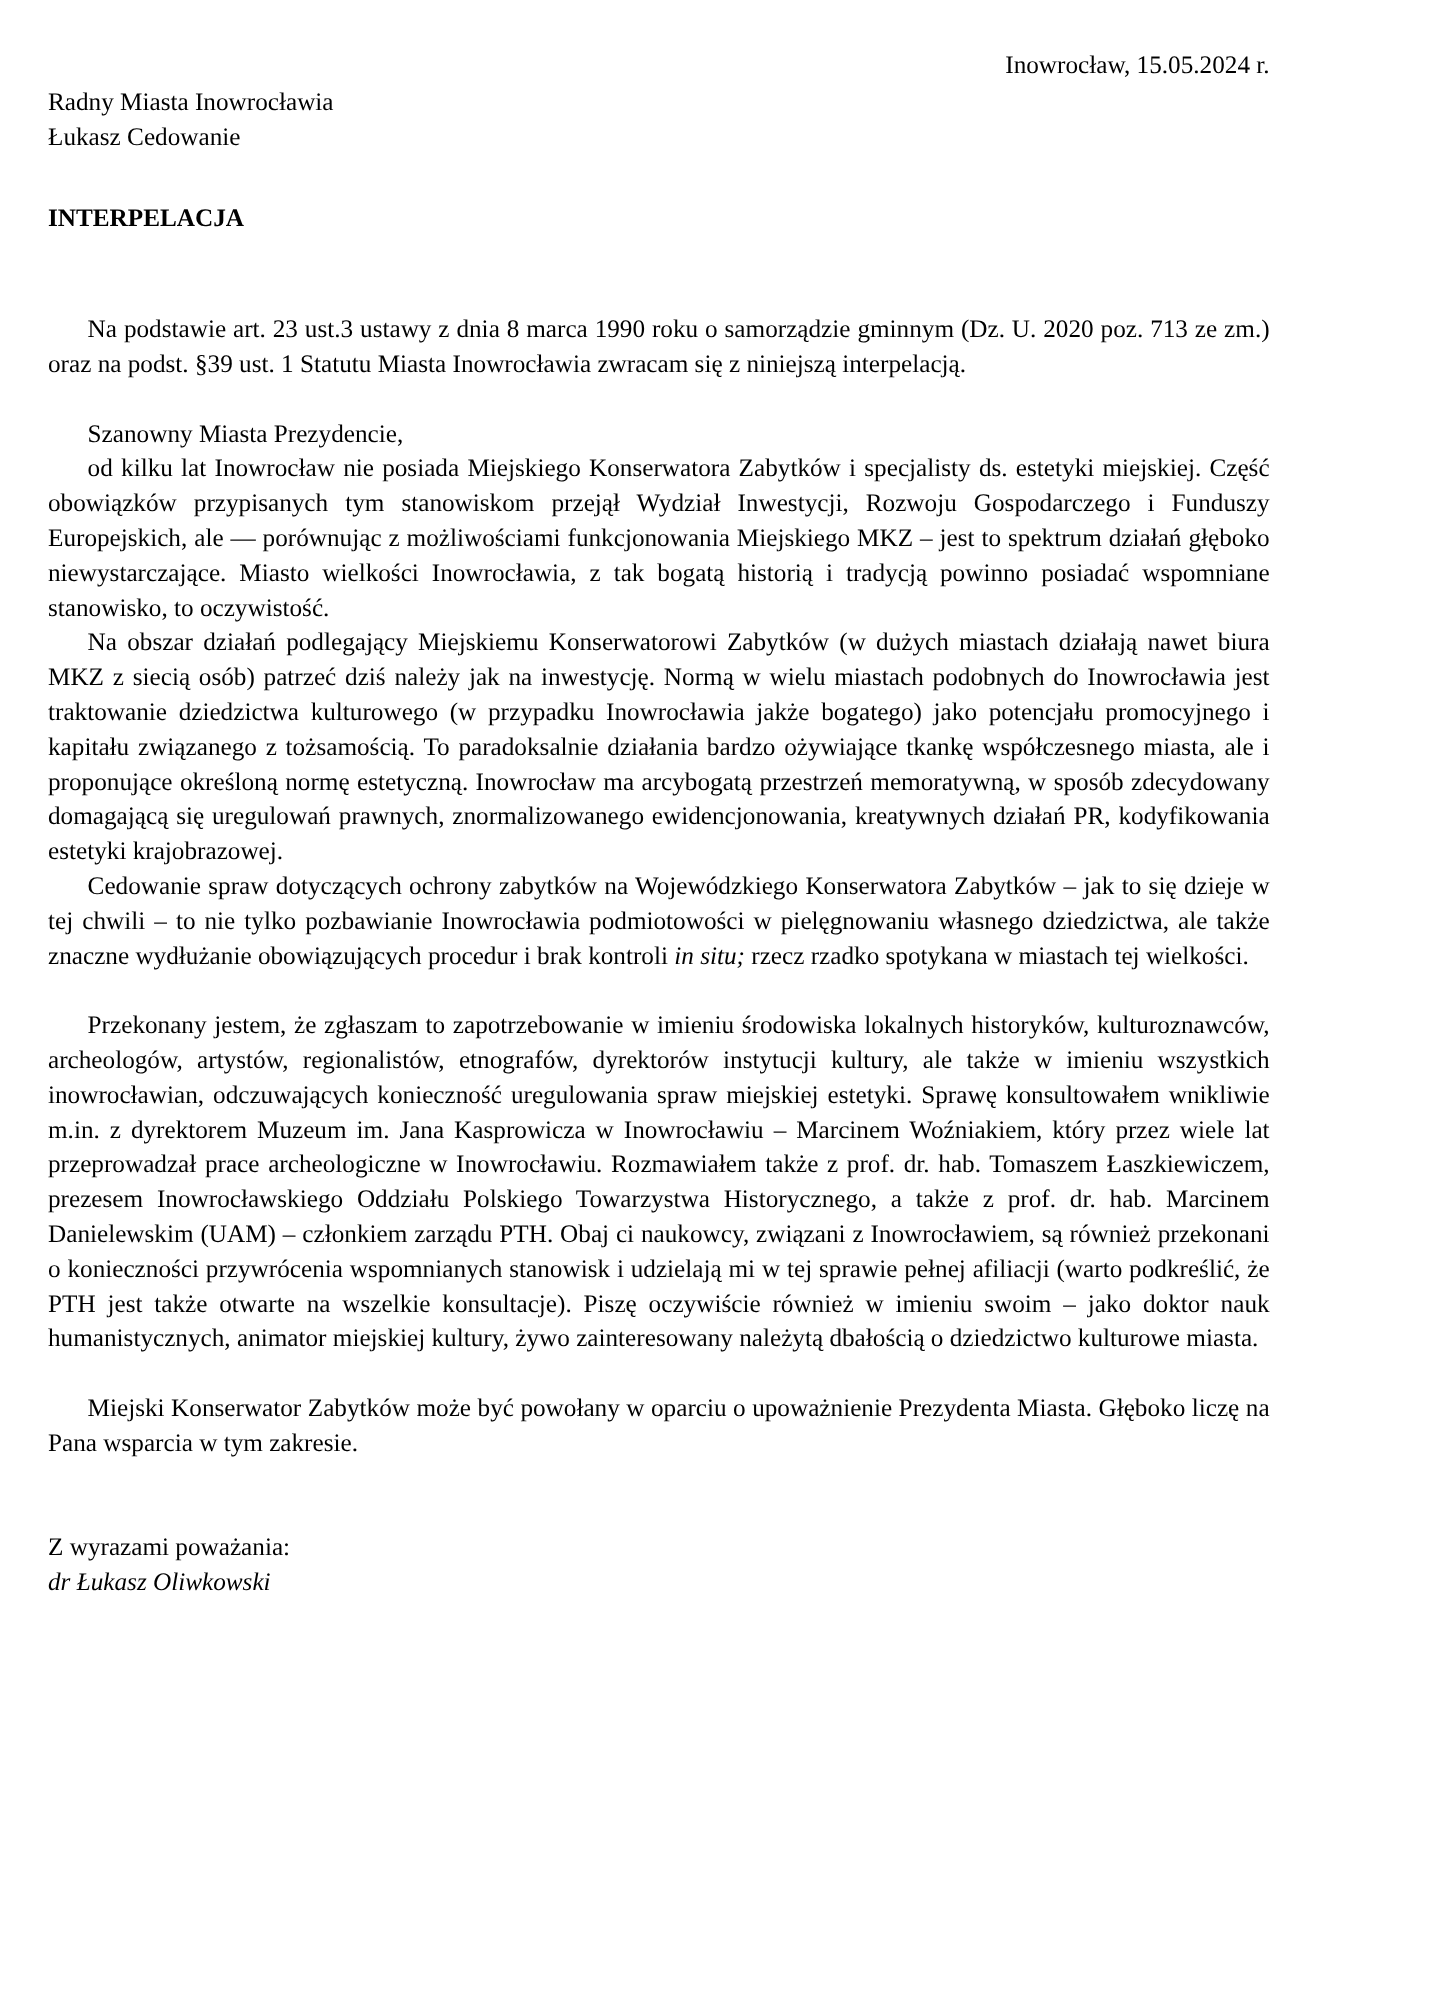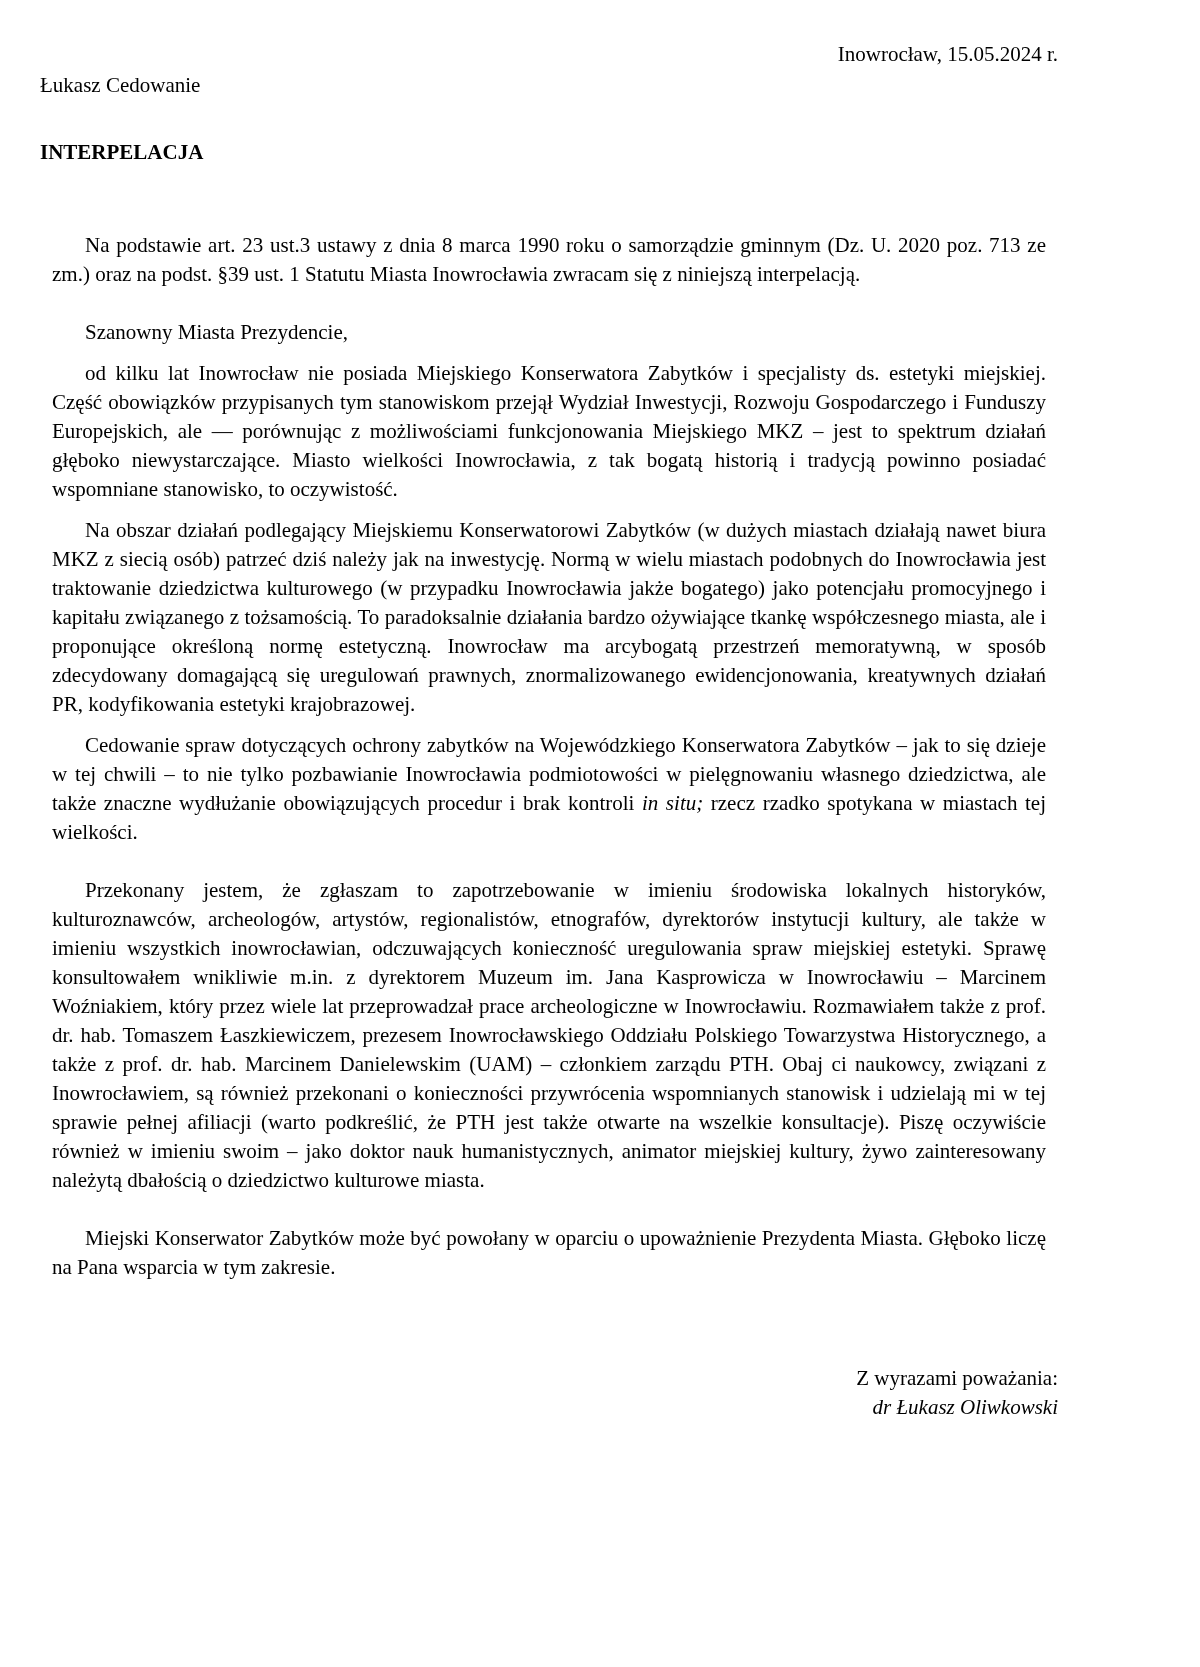--- a/index.html
+++ b/index.html
@@ -30,40 +30,41 @@
   .sender-block {
     margin-top: 2px;
     text-align: left;
   }
   .title-block {
     margin-top: 38px;
     text-align: left;
     font-weight: bold;
   }
   .para {
-    margin: 12px;
+    margin: 0;
     text-align: justify;
     text-indent: 33px;
   }
   .intro-gap { margin-top: 64px; }
   .gap { margin-top: 29px; }
   .closing-block {
-    margin-top: 82px;
-    text-align: right;
+    margin-top: 58px;
+    text-align: left;
   }
   .italic { font-style: italic; }
 </style>
 </head>
 <body>
 
 <div class="page">
 
   <div class="date-line">Inowrocław, 15.05.2024 r.</div>
 
   <div class="sender-block">
+    <div>Radny Miasta Inowrocławia</div>
     <div>Łukasz Cedowanie</div>
   </div>
 
   <div class="title-block">
     <div>INTERPELACJA</div>
   </div>
 
   <p class="para intro-gap">Na podstawie art. 23 ust.3 ustawy z dnia 8 marca 1990 roku o samorządzie gminnym (Dz. U. 2020 poz. 713 ze zm.) oraz na podst. §39 ust. 1 Statutu Miasta Inowrocławia zwracam się z niniejszą interpelacją.</p>
 
   <p class="para gap">Szanowny Miasta Prezydencie,</p>

